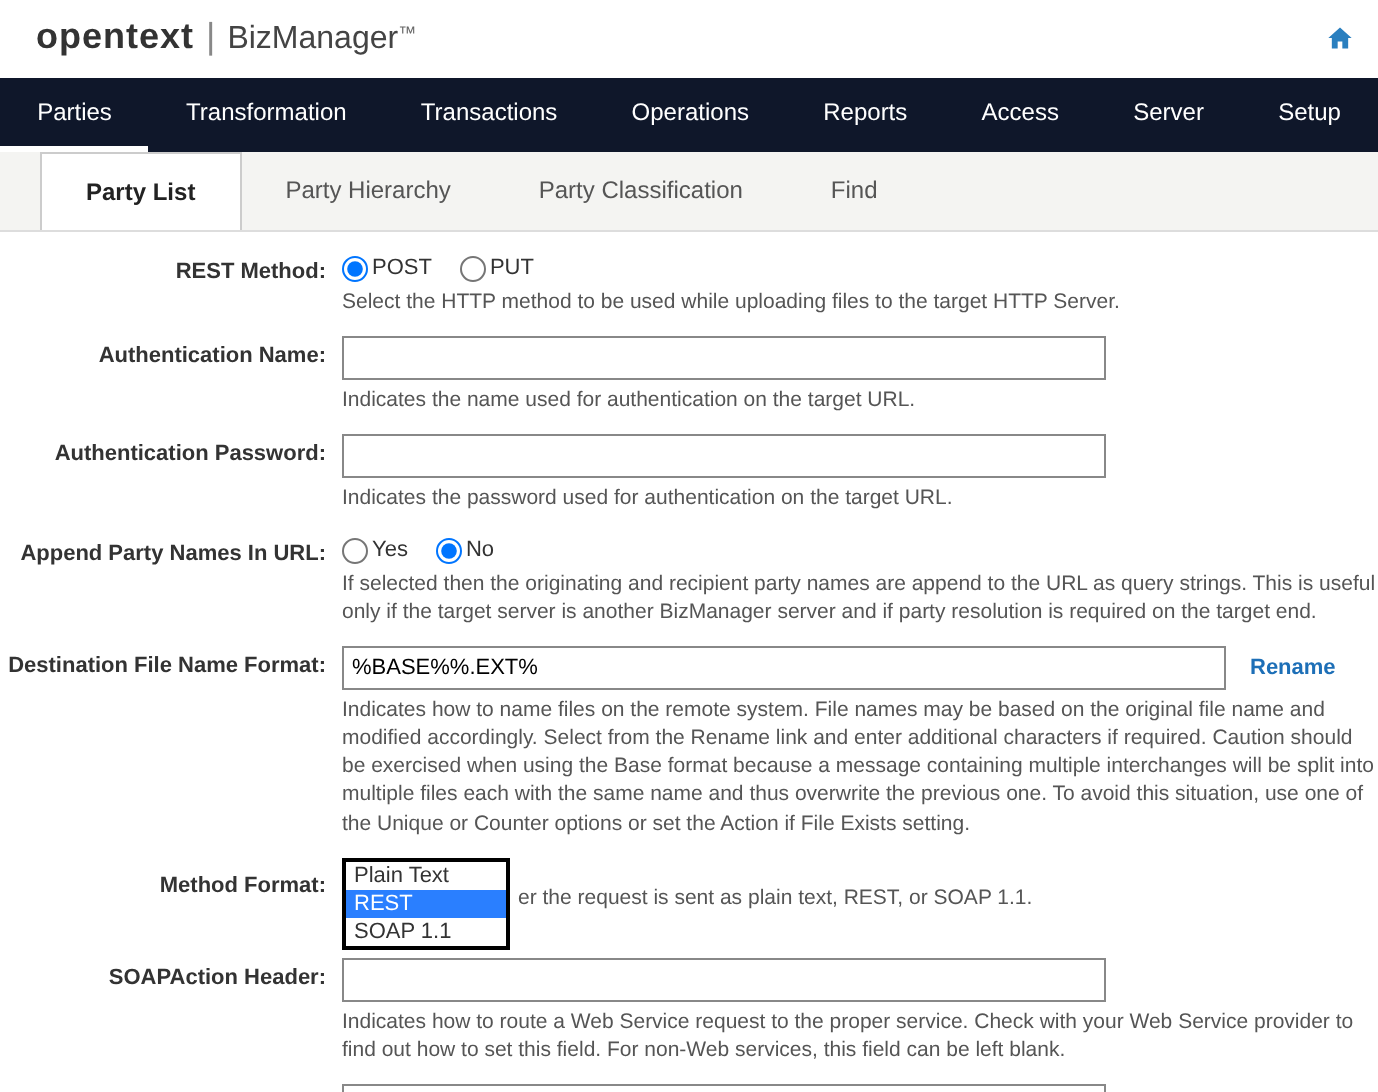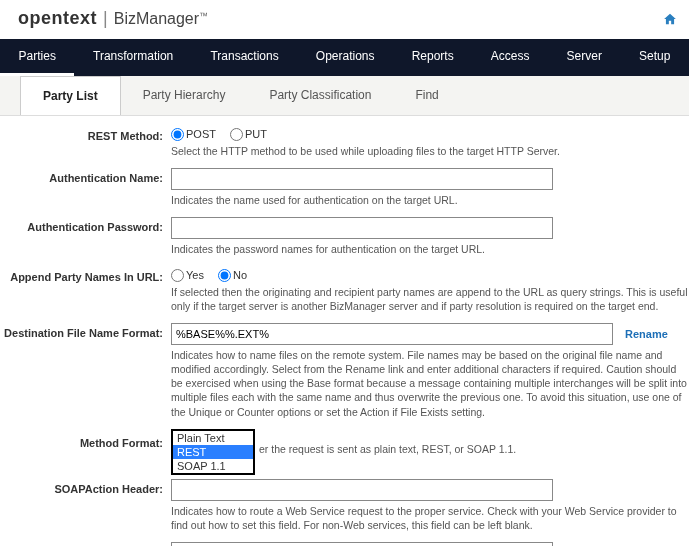--- a/index.html
+++ b/index.html
@@ -95,21 +95,21 @@
     <div class="field-col">
       <input class="text-input" value="" style="">
       <div class="hint">Indicates the name used for authentication on the target URL.</div>
     </div>
   </div>
 
   <div class="row">
     <div class="label-col">Authentication Password:</div>
     <div class="field-col">
       <input class="text-input" type="password" value="" style="">
-      <div class="hint">Indicates the password names for authentication on the target URL.</div>
+      <div class="hint">Indicates the password used for authentication on the target URL.</div>
     </div>
   </div>
 
   <div class="row">
     <div class="label-col">Append Party Names In URL:</div>
     <div class="field-col">
       <div class="radio-group">
         <label>
             <input type="radio" name="ap" style="">
             <span>Yes</span>

